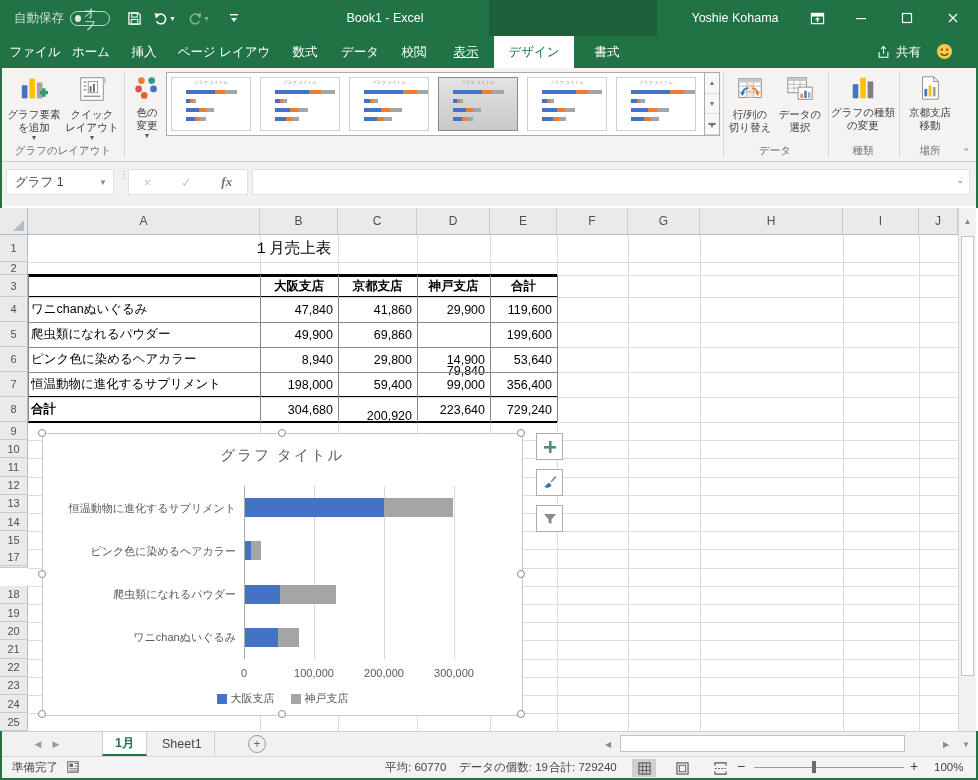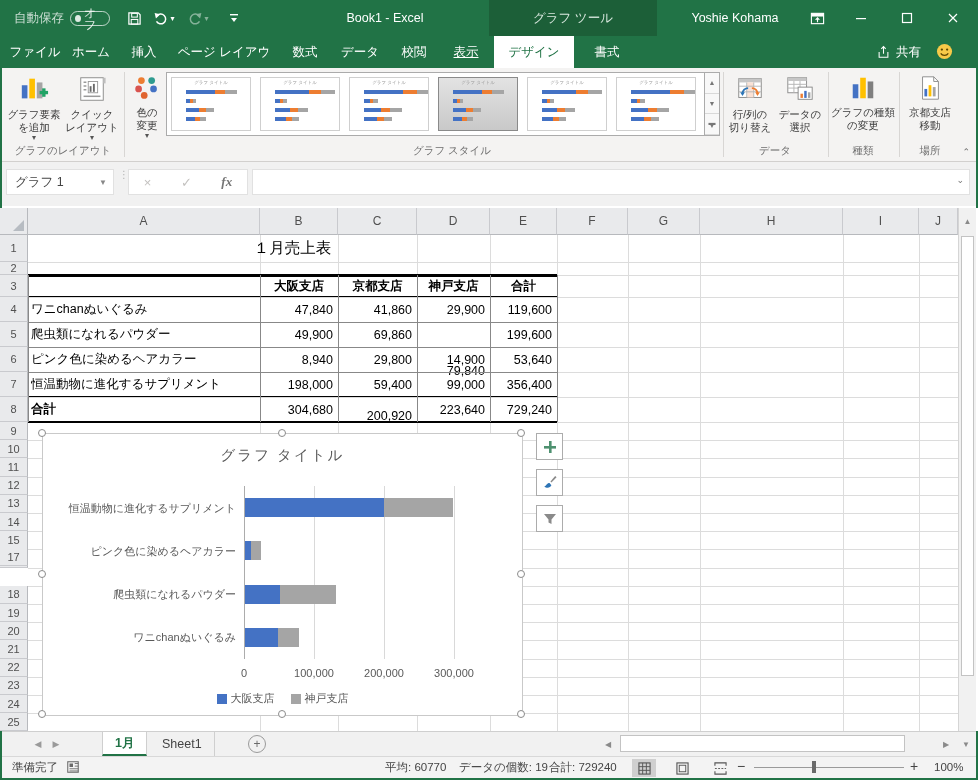--- a/index.html
+++ b/index.html
@@ -150,21 +150,20 @@
       </svg>
         <span class="caret-sm">▾</span>
     </div>
     <div class="qat-btn" style="left:222px">
       <svg width="12" height="12" viewBox="0 0 12 12">
         <rect x="2" y="2" width="8" height="1.4" fill="#fff"></rect>
         <polygon points="3,6 9,6 6,10" fill="#fff"></polygon>
       </svg>
     </div>
     <div class="tb-text" id="app-title">Book1  -  Excel</div>
-    <div class="tb-text" id="ctx-label">グラフ ツール</div>
     <div class="tb-text" id="user-name">Yoshie Kohama</div>
     <div class="win-btn" style="left:800px">
       <svg width="15" height="15" viewBox="0 0 16 16">
         <rect x="1.5" y="2.5" width="13" height="11" fill="none" stroke="#fff" stroke-width="1.2"></rect>
         <rect x="1.5" y="2.5" width="13" height="3.4" fill="#fff"></rect>
         <path d="M8 12 L8 7.5 M6 9.5 L8 7.3 L10 9.5" stroke="#fff" stroke-width="1.2" fill="none"></path>
       </svg>
     </div>
     <div class="win-btn" style="left:844px">
       <svg width="12" height="12" viewBox="0 0 12 12">
@@ -397,21 +396,20 @@
             <div style="background: rgb(237, 125, 49); width: 9.2px;"></div>
             <div style="background: rgb(165, 165, 165); width: 11.5px;"></div>
           </div>
           <div class="t-row" style="left: 14px; top: 39px;">
             <div style="background: rgb(68, 114, 196); width: 12.65px;"></div>
             <div style="background: rgb(237, 125, 49); width: 6.9px;"></div>
             <div style="background: rgb(165, 165, 165); width: 8.05px;"></div>
           </div>
         </div>
       </div>
-    <div class="rgroup-label" style="left:300px;width:300px">グラフ スタイル</div>
     <div class="gsep" style="left:721px"></div>
 
     <div class="rbtn" style="left:724px;width:48px">
       <svg width="30" height="30" viewBox="0 0 32 32">
         <rect x="4" y="5" width="24" height="20" fill="#fff" stroke="#8a8a8a"></rect>
         <rect x="4" y="5" width="24" height="4" fill="#c6c6c6"></rect>
         <rect x="13" y="9" width="7" height="16" fill="#fbe2d5"></rect>
         <path d="M4 13 h24 M4 19 h24 M12.5 9 v16 M20 9 v16" stroke="#b5b5b5" fill="none"></path>
         <path d="M8 21 a6 6 0 0 1 6 -6" fill="none" stroke="#2e75b6" stroke-width="2"></path>
         <polygon points="8,23.5 5.5,19.5 10.5,19.5" fill="#2e75b6"></polygon>

